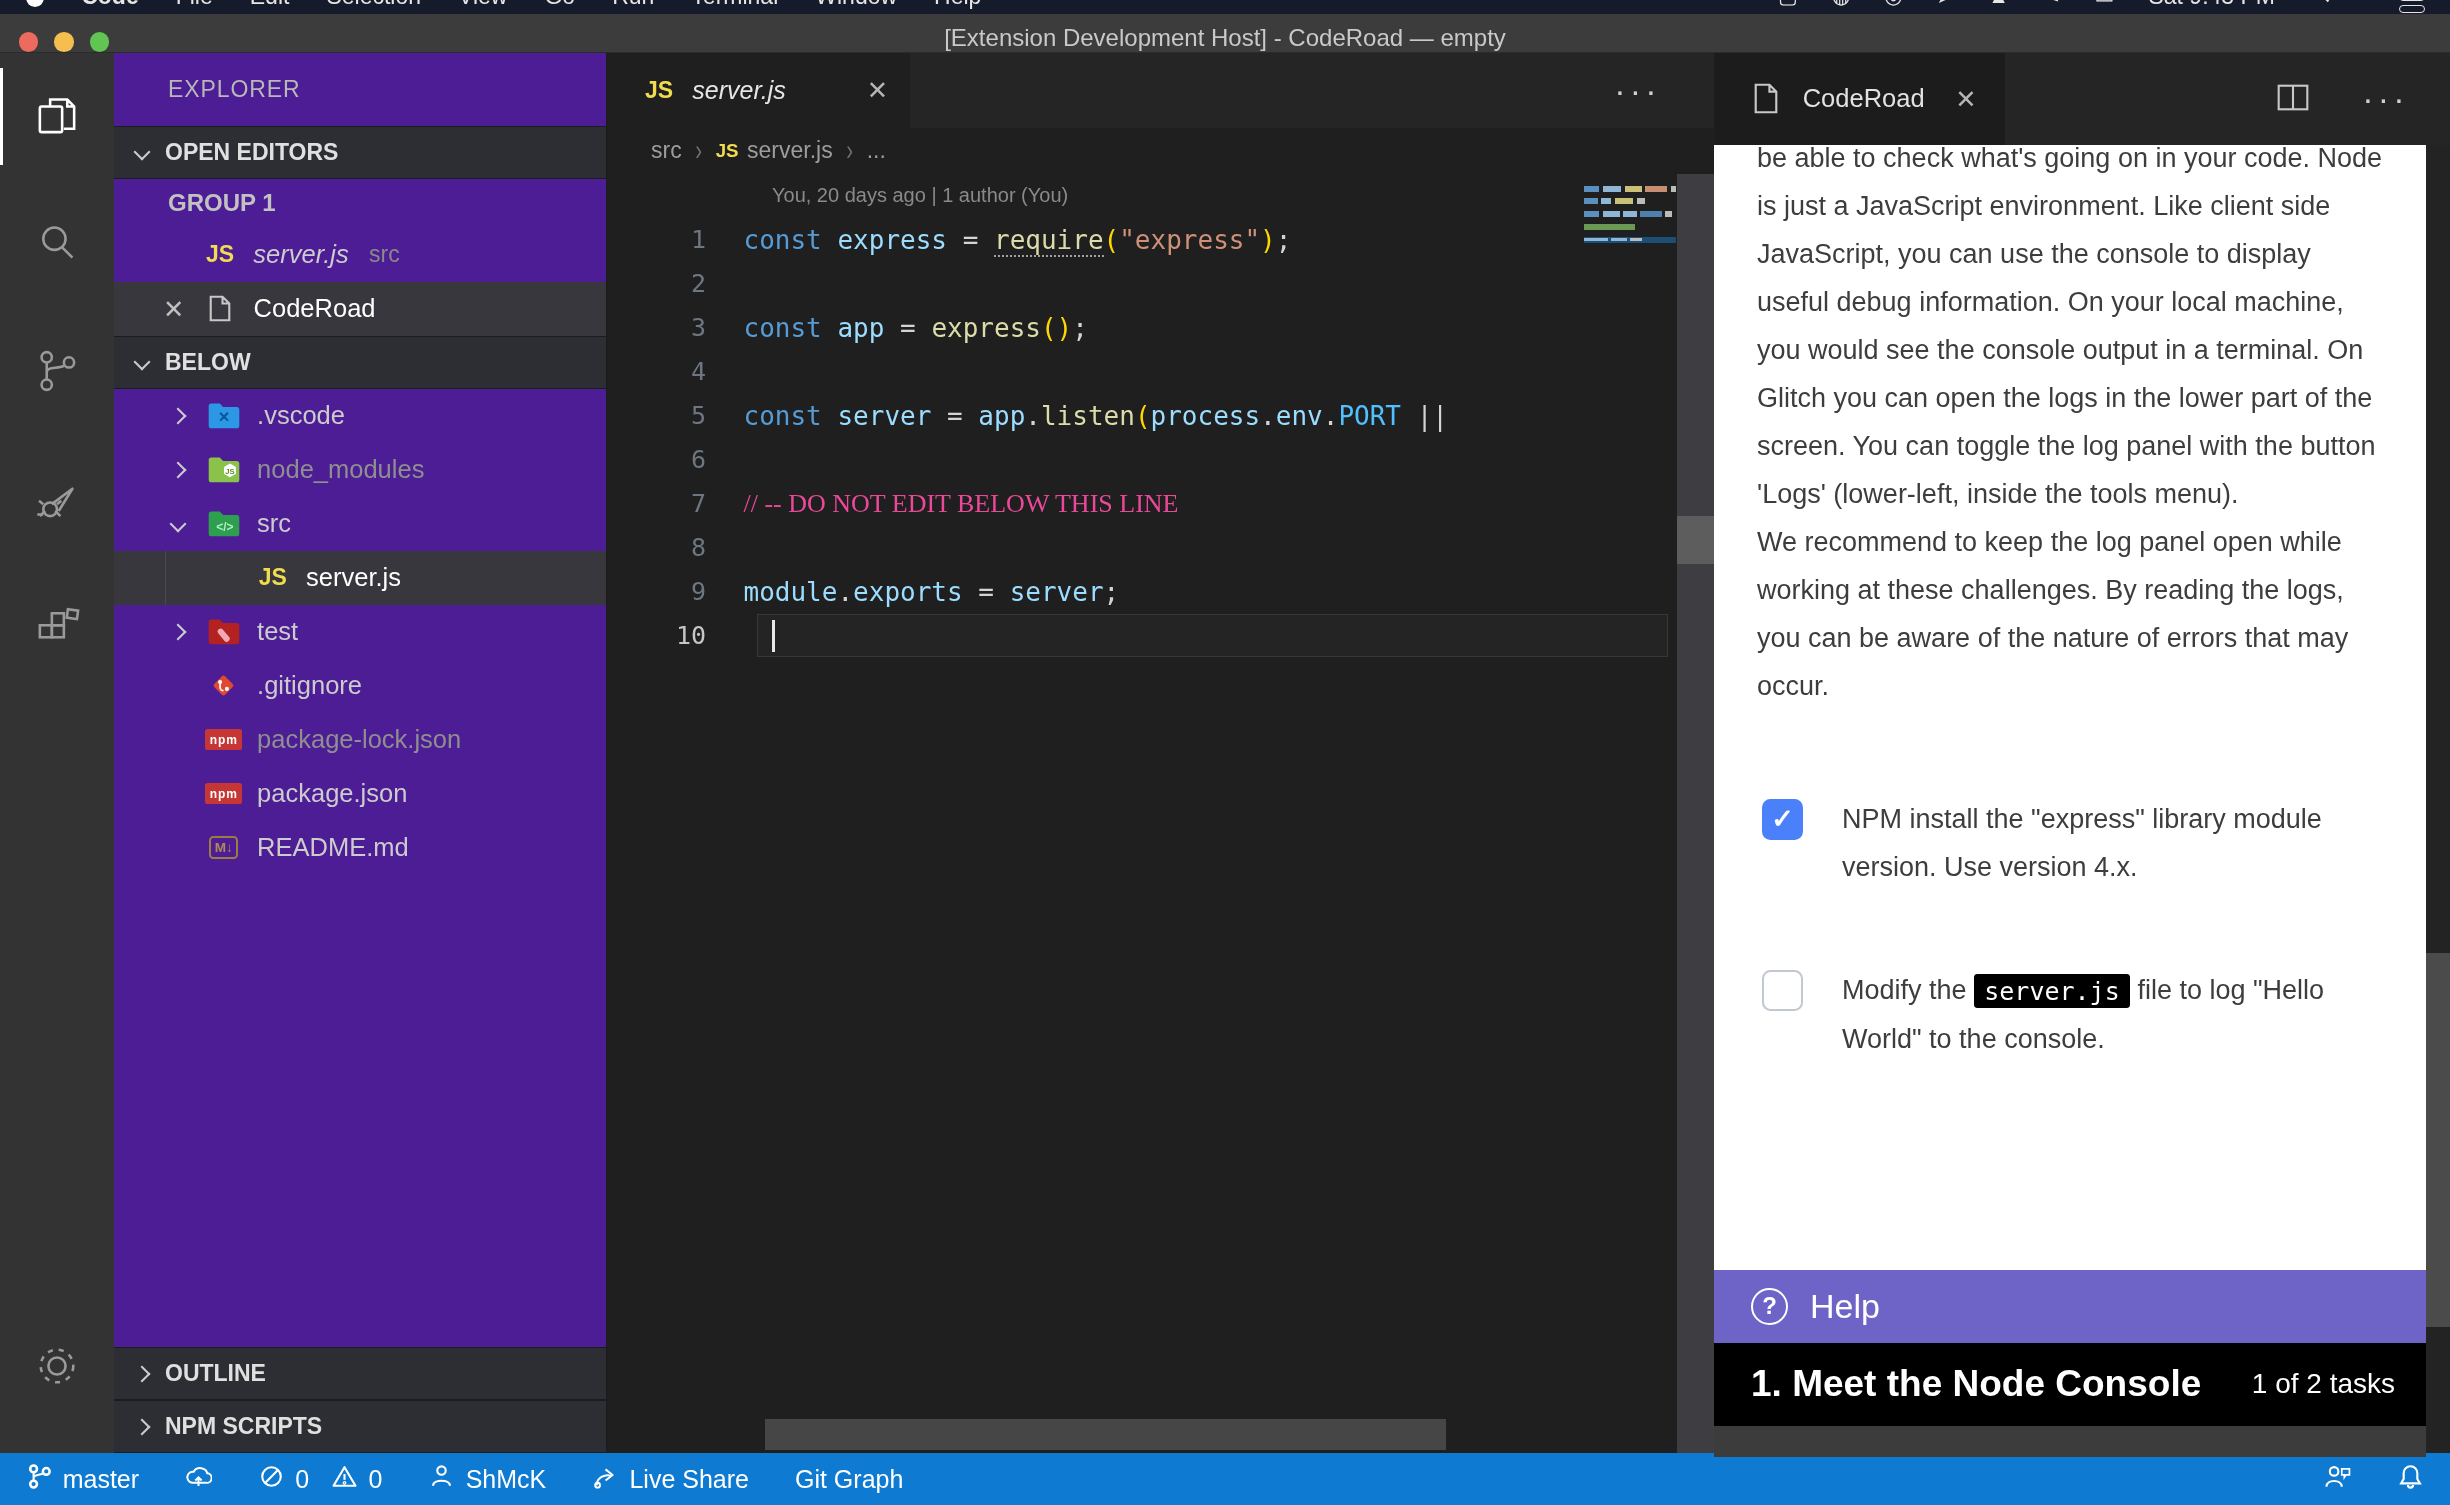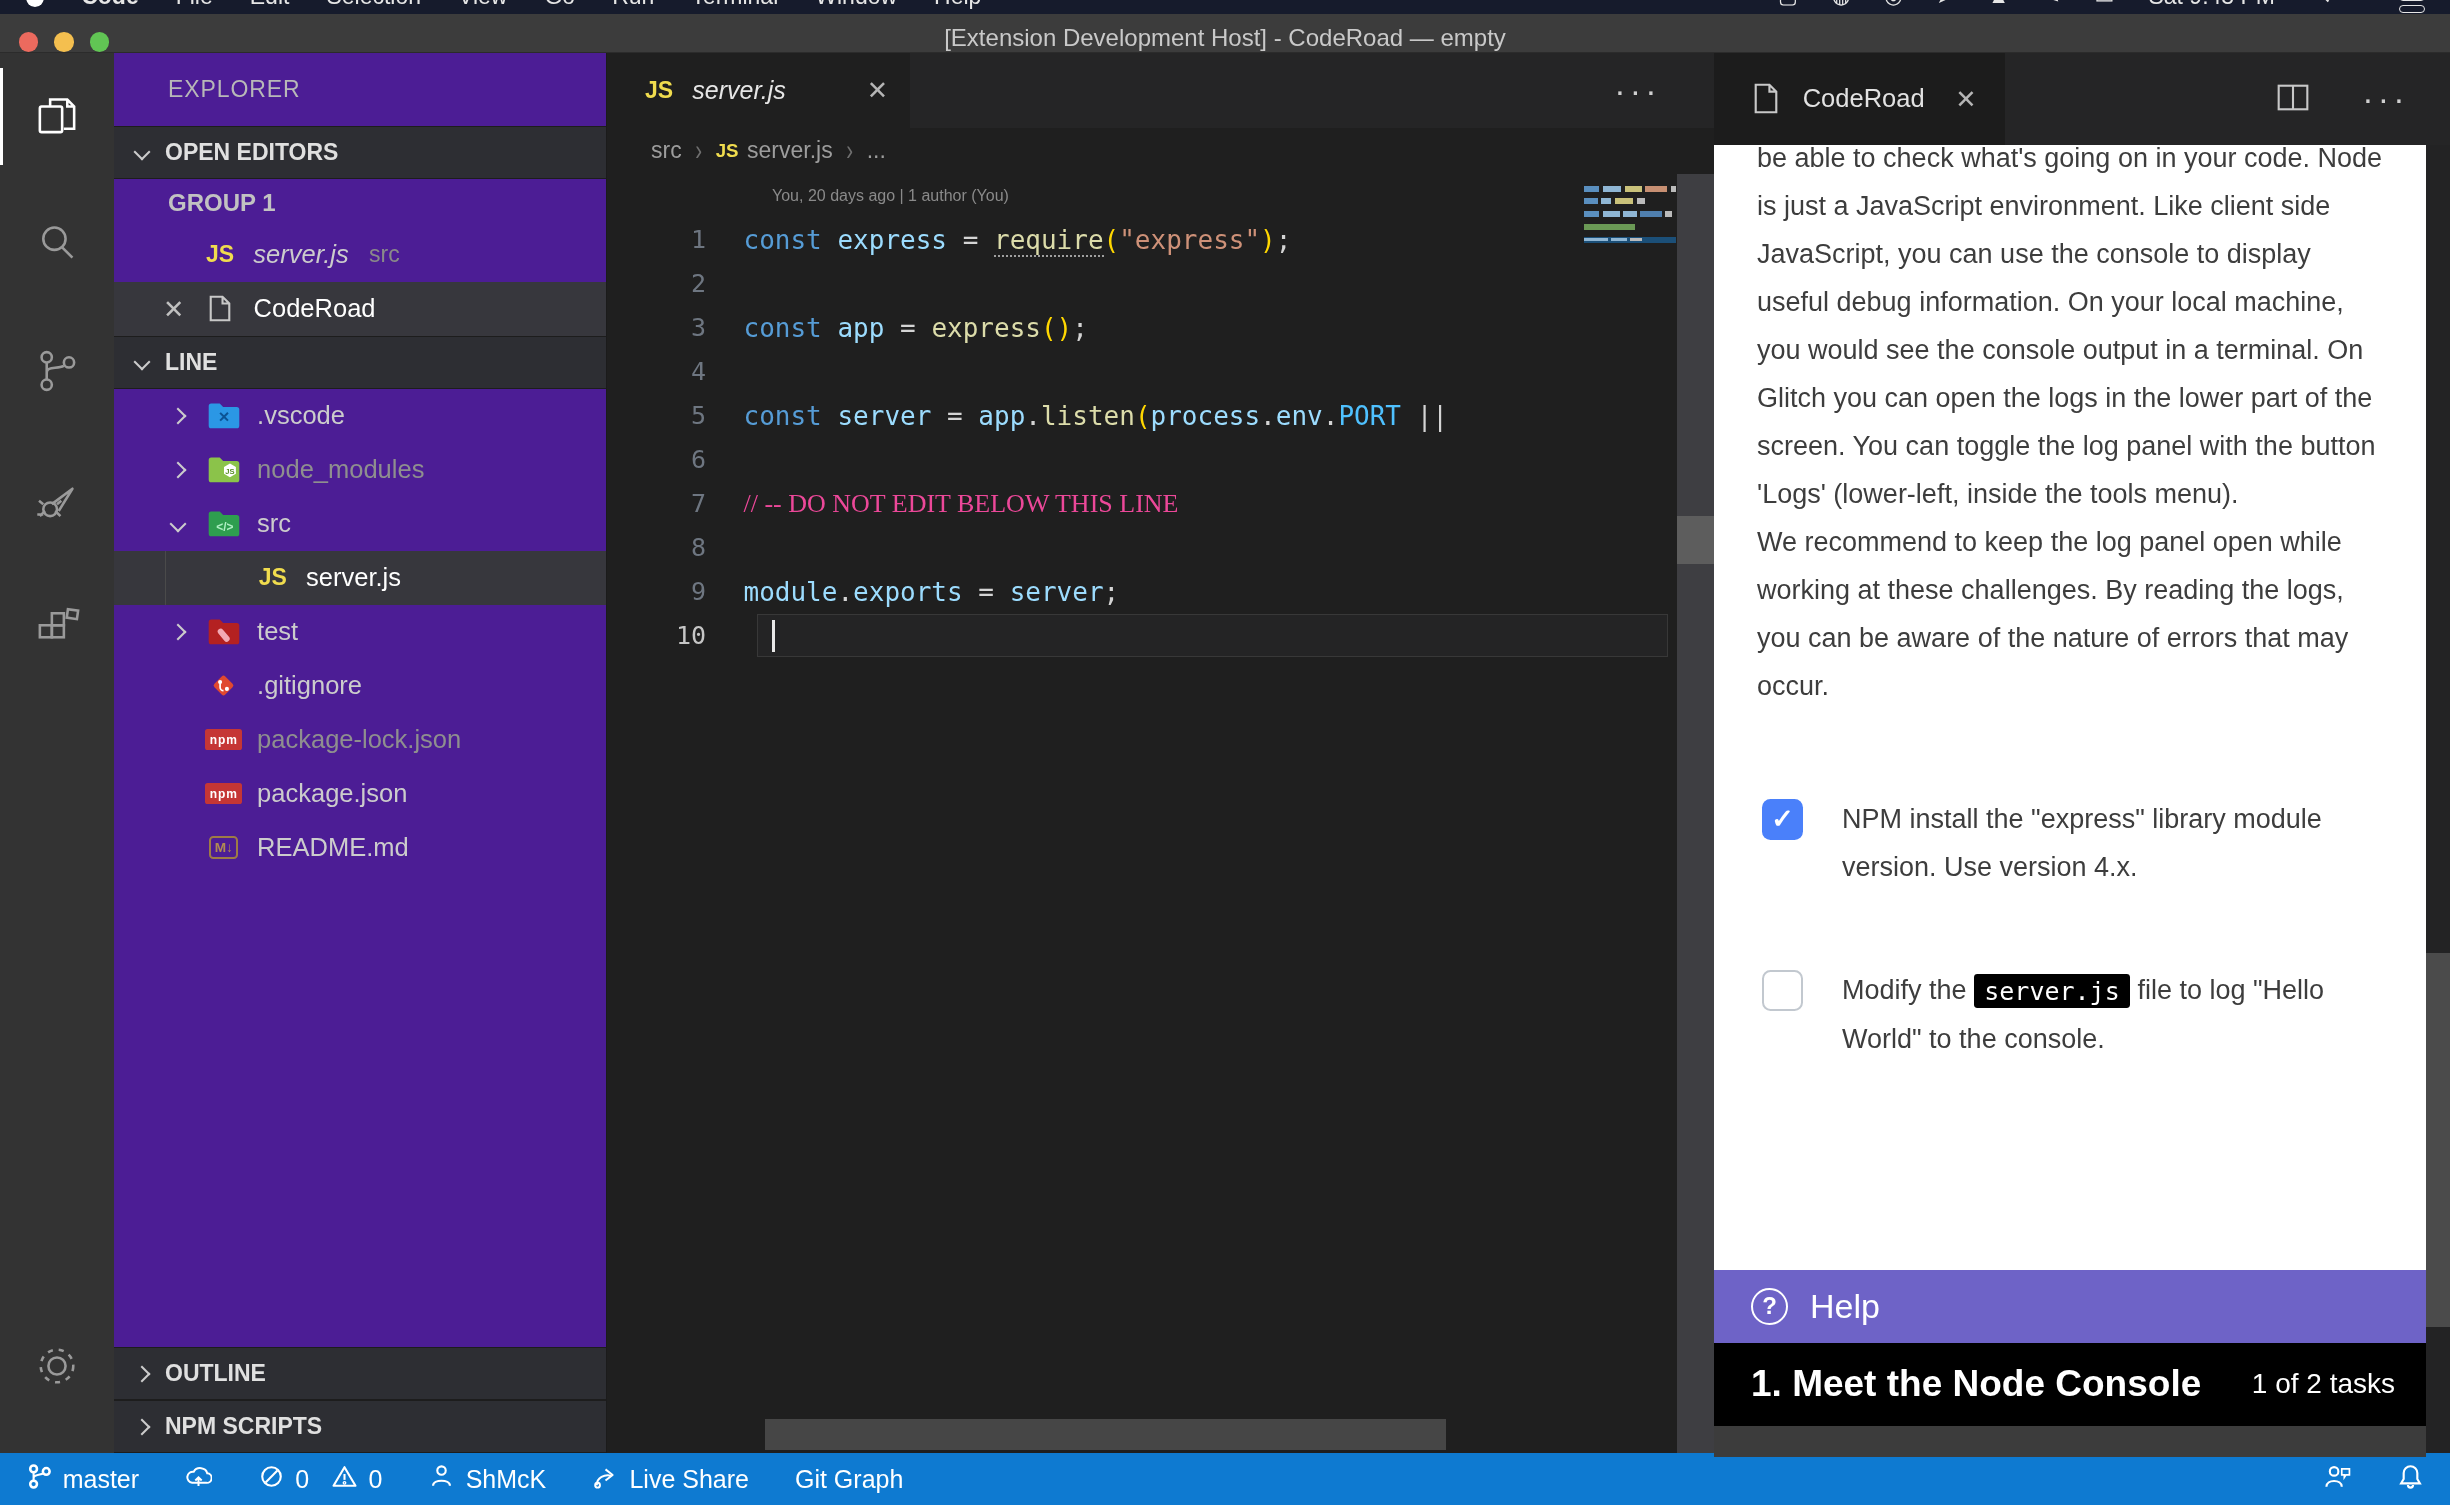--- a/index.html
+++ b/index.html
@@ -72,21 +72,21 @@
   .tab { width:303px; background:#1f1f1f; display:flex; align-items:center; gap:15.3px; padding:0 22px 0 34px; }
   .tab-label { color:#e6e6e6; font-size:25px; font-style:italic; }
   .tab .close-x { margin-left:auto; color:#b5b5b5; font-size:25.5px; }
   .more-dots { position:absolute; right:53px; top:50%; transform:translateY(-50%);
     color:#cfcfcf; font-size:34px; letter-spacing:4.3px; }
   .breadcrumb { height:46px; display:flex; align-items:center; gap:13.6px; padding-left:44px;
     color:#9d9d9d; font-size:23px; flex:0 0 auto; }
   .bc-sep { color:#6f6f6f; font-size:20.4px; transform:scaleY(1.4); }
   .code-area { flex:1 1 auto; position:relative; font-family:"DejaVu Sans Mono", monospace; font-size:26px; min-height:0; }
   .lens { height:44px; display:flex; align-items:center; padding-left:165px;
-    color:#8a8a8a; font-size:16px; font-family:"Liberation Sans",sans-serif; }
+    color:#8a8a8a; font-size:20px; font-family:"Liberation Sans",sans-serif; }
   .cline { height:44px; display:flex; align-items:center; position:relative; }
   .cline .num { width:128px; padding-right:29px; text-align:right; color:#6e7681; font-size:25px; flex:0 0 auto; }
   .cline.current .num { color:#c6c6c6; }
   .cline .ctext { white-space:pre; color:#d4d4d4; }
   .cline .ctext { padding-left:8.5px; }
   .clbox { position:absolute; left:150px; right:46px; top:0.9px; bottom:0.9px;
     background:#242425; border:1.7px solid #383838; }
   .cursor { position:absolute; left:165px; top:6px; width:2.6px; height:32px; background:#e8e8e8; }
   .tok-kw { color:#569cd6; } .tok-id { color:#9cdcfe; } .tok-fn { color:#dcdcaa; }
   .tok-fnu { color:#dcdcaa; border-bottom:2.6px dotted #9f9f9f; }
@@ -258,21 +258,21 @@
             <span class="ico">
               <svg width="22" height="27" viewBox="0 0 26 32">
                 <path d="M2 2 h14 l8 8 v20 h-22 z M16 2 v8 h8" fill="none" stroke="#c8c8c8" stroke-width="2.5"></path>
               </svg>
             </span>
             <span class="">CodeRoad</span>
           </div>
         </div>
       <div class="sec-head">
         <span class="chev down"></span>
-        <span>LINE</span>
+        <span>BELOW</span>
       </div>
       <div id="file-tree">
           <div class="tree-row">
             <span class="chevslot">
               <span class="chev "></span>
             </span>
             <span class="ico">
               <svg width="34" height="29" viewBox="0 0 40 34" style="font-size:30px">
                 <path d="M2 6 a3 3 0 0 1 3 -3 h10 l4 4 h16 a3 3 0 0 1 3 3 v19 a3 3 0 0 1 -3 3 h-30 a3 3 0 0 1 -3 -3 z" fill="#2b97e5"></path>
                 <text x="20" y="25" font-size="17" font-weight="bold" fill="#0b5394" text-anchor="middle">✕</text>

